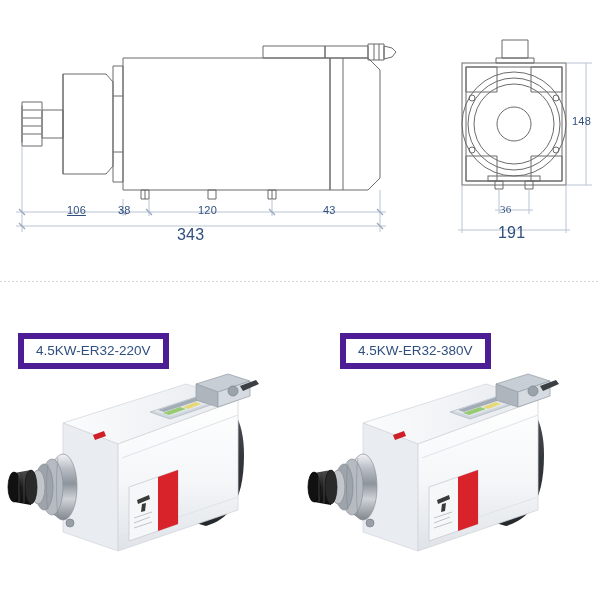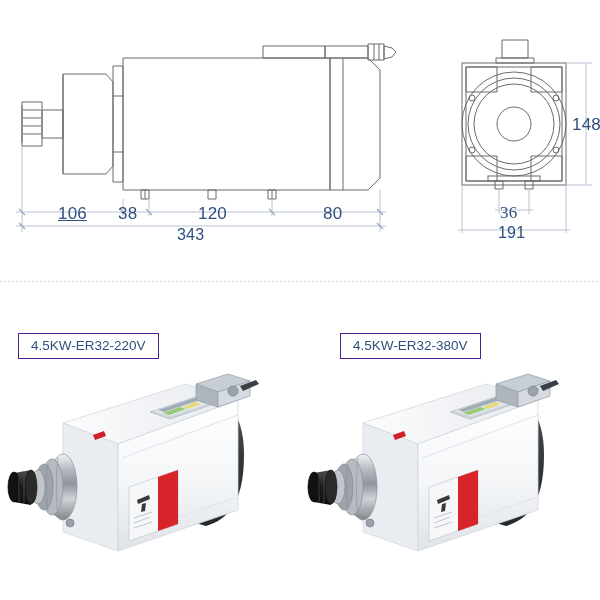--- a/index.html
+++ b/index.html
@@ -5,35 +5,35 @@
   html,body{margin:0;padding:0;}
   body{width:600px;height:600px;background:#ffffff;font-family:"Liberation Sans",sans-serif;overflow:hidden;position:relative;}
   .page{position:relative;width:600px;height:600px;}
 
   
   .drawing-section{position:absolute;left:0;top:0;width:600px;height:282px;}
 
   svg.dwg{position:absolute;left:0;top:0;}
 
   
-  .dim{position:absolute;color:#2f4f7f;font-size:17px;font-family:"Liberation Sans",sans-serif;letter-spacing:.2px;white-space:nowrap;}
+  .dim{position:absolute;color:#2f4f7f;font-size:11px;font-family:"Liberation Sans",sans-serif;letter-spacing:.2px;white-space:nowrap;}
   .dim.big{font-size:16px;}
 
   
   .divider{position:absolute;left:0;top:281px;width:600px;height:1px;
     background-image:linear-gradient(to right,#d8d8d8 0 2px,transparent 2px 4px);
     background-size:4px 1px;background-repeat:repeat-x;}
 
   
   .products{position:absolute;left:0;top:300px;width:600px;height:300px;}
   .prod{position:absolute;top:0;width:300px;height:300px;}
   .prod.left{left:0;}
   .prod.right{left:290px;text-align:center;}
 
-  .tag{position:absolute;top:33px;border:1px solid #4c1d95;background:#fff;
+  .tag{position:absolute;top:33px;border:6px solid #4c1d95;background:#fff;
     color:#2f4f7f;font-size:13.5px;padding:4px 12px 5px 12px;white-space:nowrap;
     font-family:"Liberation Sans",sans-serif;}
   .prod.left .tag{left:18px;}
   .prod.right .tag{left:50px;}
 
   .photo{position:absolute;left:0;top:60px;width:300px;height:240px;}
   svg.spindle{position:absolute;left:0;top:0;}
 </style>
 </head>
 <body>
@@ -132,24 +132,24 @@
         <line x1="19" y1="209" x2="25" y2="215"></line>
         <line x1="120" y1="209" x2="126" y2="215"></line>
         <line x1="146" y1="209" x2="152" y2="215"></line>
         <line x1="269" y1="209" x2="275" y2="215"></line>
         <line x1="377" y1="209" x2="383" y2="215"></line>
         <line x1="19" y1="223" x2="25" y2="229"></line>
         <line x1="377" y1="223" x2="383" y2="229"></line>
       </g>
     </svg>
 
-    <div class="dim" style="left:58px;top:204px;text-decoration:underline;">106</div>
+    <div class="dim" style="left:67px;top:204px;text-decoration:underline;">106</div>
     <div class="dim" style="left:118px;top:204px;">38</div>
     <div class="dim" style="left:198px;top:204px;">120</div>
-    <div class="dim" style="left:323px;top:204px;">80</div>
+    <div class="dim" style="left:323px;top:204px;">43</div>
     <div class="dim big" style="left:177px;top:226px;">343</div>
 
     <div class="dim" style="left:572px;top:115px;">148</div>
     <div class="dim" style="left:500px;top:203px;font-family:Liberation Serif, serif;">36</div>
     <div class="dim big" style="left:498px;top:224px;">191</div>
   </div>
 
   <div class="divider"></div>
 
   <div class="products">

